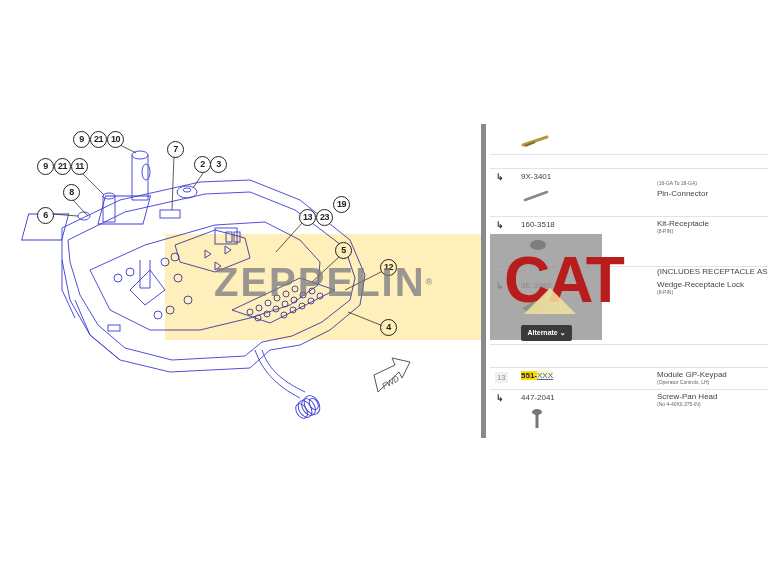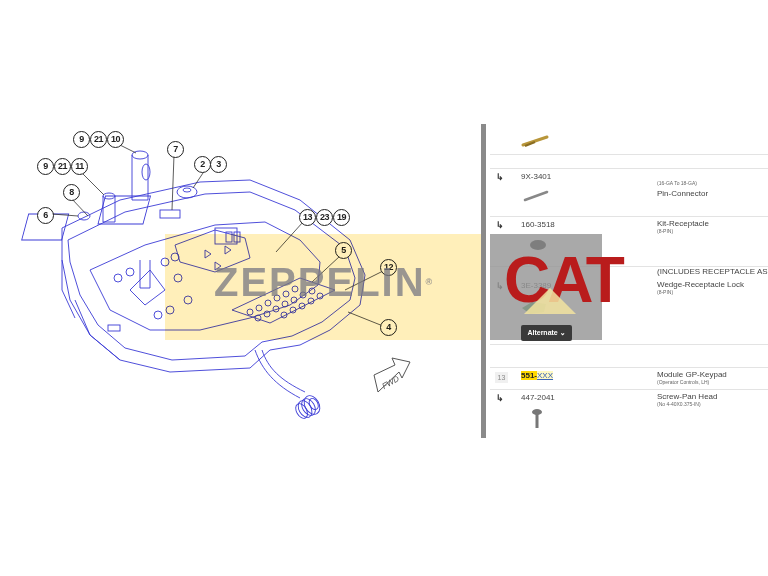--- a/index.html
+++ b/index.html
@@ -135,21 +135,21 @@
   <div class="callout" style="left:167px;top:141px;">7</div>
   <div class="callout" style="left:194px;top:156px;">2</div>
   <div class="callout" style="left:210px;top:156px;">3</div>
   <div class="callout" style="left:37px;top:158px;">9</div>
   <div class="callout" style="left:54px;top:158px;">21</div>
   <div class="callout" style="left:71px;top:158px;">11</div>
   <div class="callout" style="left:63px;top:184px;">8</div>
   <div class="callout" style="left:37px;top:207px;">6</div>
   <div class="callout" style="left:299px;top:209px;">13</div>
   <div class="callout" style="left:316px;top:209px;">23</div>
-  <div class="callout" style="left:333px;top:209px;">19</div>
+  <div class="callout" style="left:333px;top:196px;">19</div>
   <div class="callout" style="left:335px;top:242px;">5</div>
   <div class="callout" style="left:380px;top:259px;">12</div>
   <div class="callout" style="left:380px;top:319px;">4</div>
 </div>
 
 <div class="divider"></div>
 
 <div class="parts">
 
   <div class="row" style="top:6px;height:22px;">

